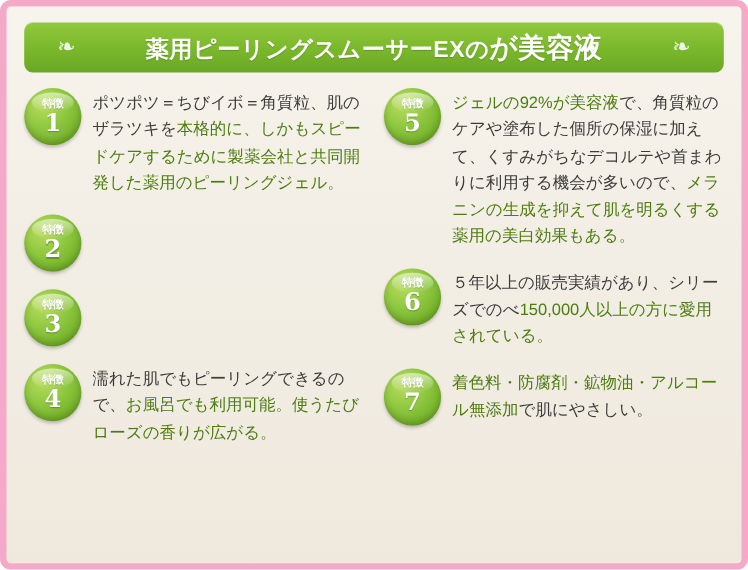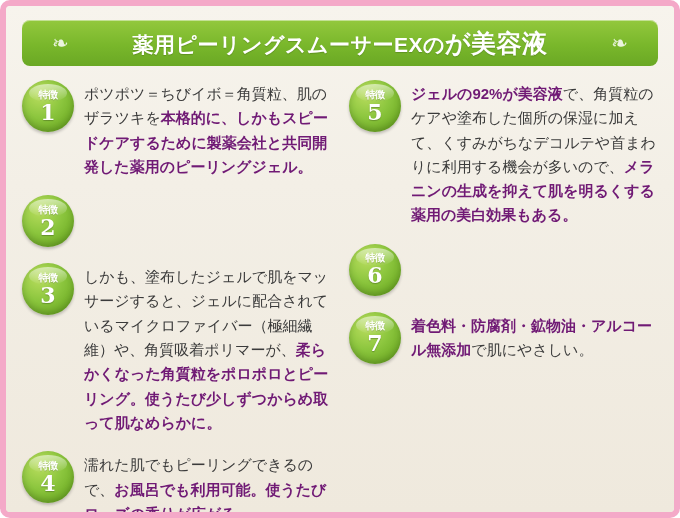--- a/index.html
+++ b/index.html
@@ -138,22 +138,22 @@
   }
 
   
   .ftext {
     font-size: 15px;
     line-height: 1.62;
     color: #3b3b3b;
     padding-top: 2px;
   }
   .ftext b {
-    color: #701a75;
-    font-weight: bold;
+    color: #4d7c0f;
+    font-weight: normal;
   }
   .ftext .plain { color: #3b3b3b; font-weight: normal; }
 </style>
 </head>
 <body>
 
 <div class="page">
   <div class="inner">
 
     <div class="banner">
@@ -177,21 +177,20 @@
             <div class="badge">
               <div class="badge-label">特徴</div>
               <div class="badge-num">2</div>
             </div>
           </div>
           <div class="feature">
             <div class="badge">
               <div class="badge-label">特徴</div>
               <div class="badge-num">3</div>
             </div>
-            <div class="ftext"><span class="plain">しかも、塗布したジェルで肌をマッサージすると、ジェルに配合されているマイクロファイバー（極細繊維）や、角質吸着ポリマーが、</span><b>柔らかくなった角質粒をポロポロとピーリング。使うたび少しずつからめ取って肌なめらかに。</b></div>
           </div>
           <div class="feature">
             <div class="badge">
               <div class="badge-label">特徴</div>
               <div class="badge-num">4</div>
             </div>
             <div class="ftext"><span class="plain">濡れた肌でもピーリングできるので、</span><b>お風呂でも利用可能。使うたびローズの香りが広がる。</b></div>
           </div>
         </div>
       <div class="col" id="col-right">
@@ -200,20 +199,21 @@
               <div class="badge-label">特徴</div>
               <div class="badge-num">5</div>
             </div>
             <div class="ftext"><b>ジェルの92%が美容液</b><span class="plain">で、角質粒のケアや塗布した個所の保湿に加えて、くすみがちなデコルテや首まわりに利用する機会が多いので、</span><b>メラニンの生成を抑えて肌を明るくする薬用の美白効果もある。</b></div>
           </div>
           <div class="feature">
             <div class="badge">
               <div class="badge-label">特徴</div>
               <div class="badge-num">6</div>
             </div>
+            <div class="ftext"><span class="plain">５年以上の販売実績があり、シリーズでのべ</span><b>150,000人以上の方に愛用されている。</b></div>
           </div>
           <div class="feature">
             <div class="badge">
               <div class="badge-label">特徴</div>
               <div class="badge-num">7</div>
             </div>
             <div class="ftext"><b>着色料・防腐剤・鉱物油・アルコール無添加</b><span class="plain">で肌にやさしい。</span></div>
           </div>
         </div>
     </div>

